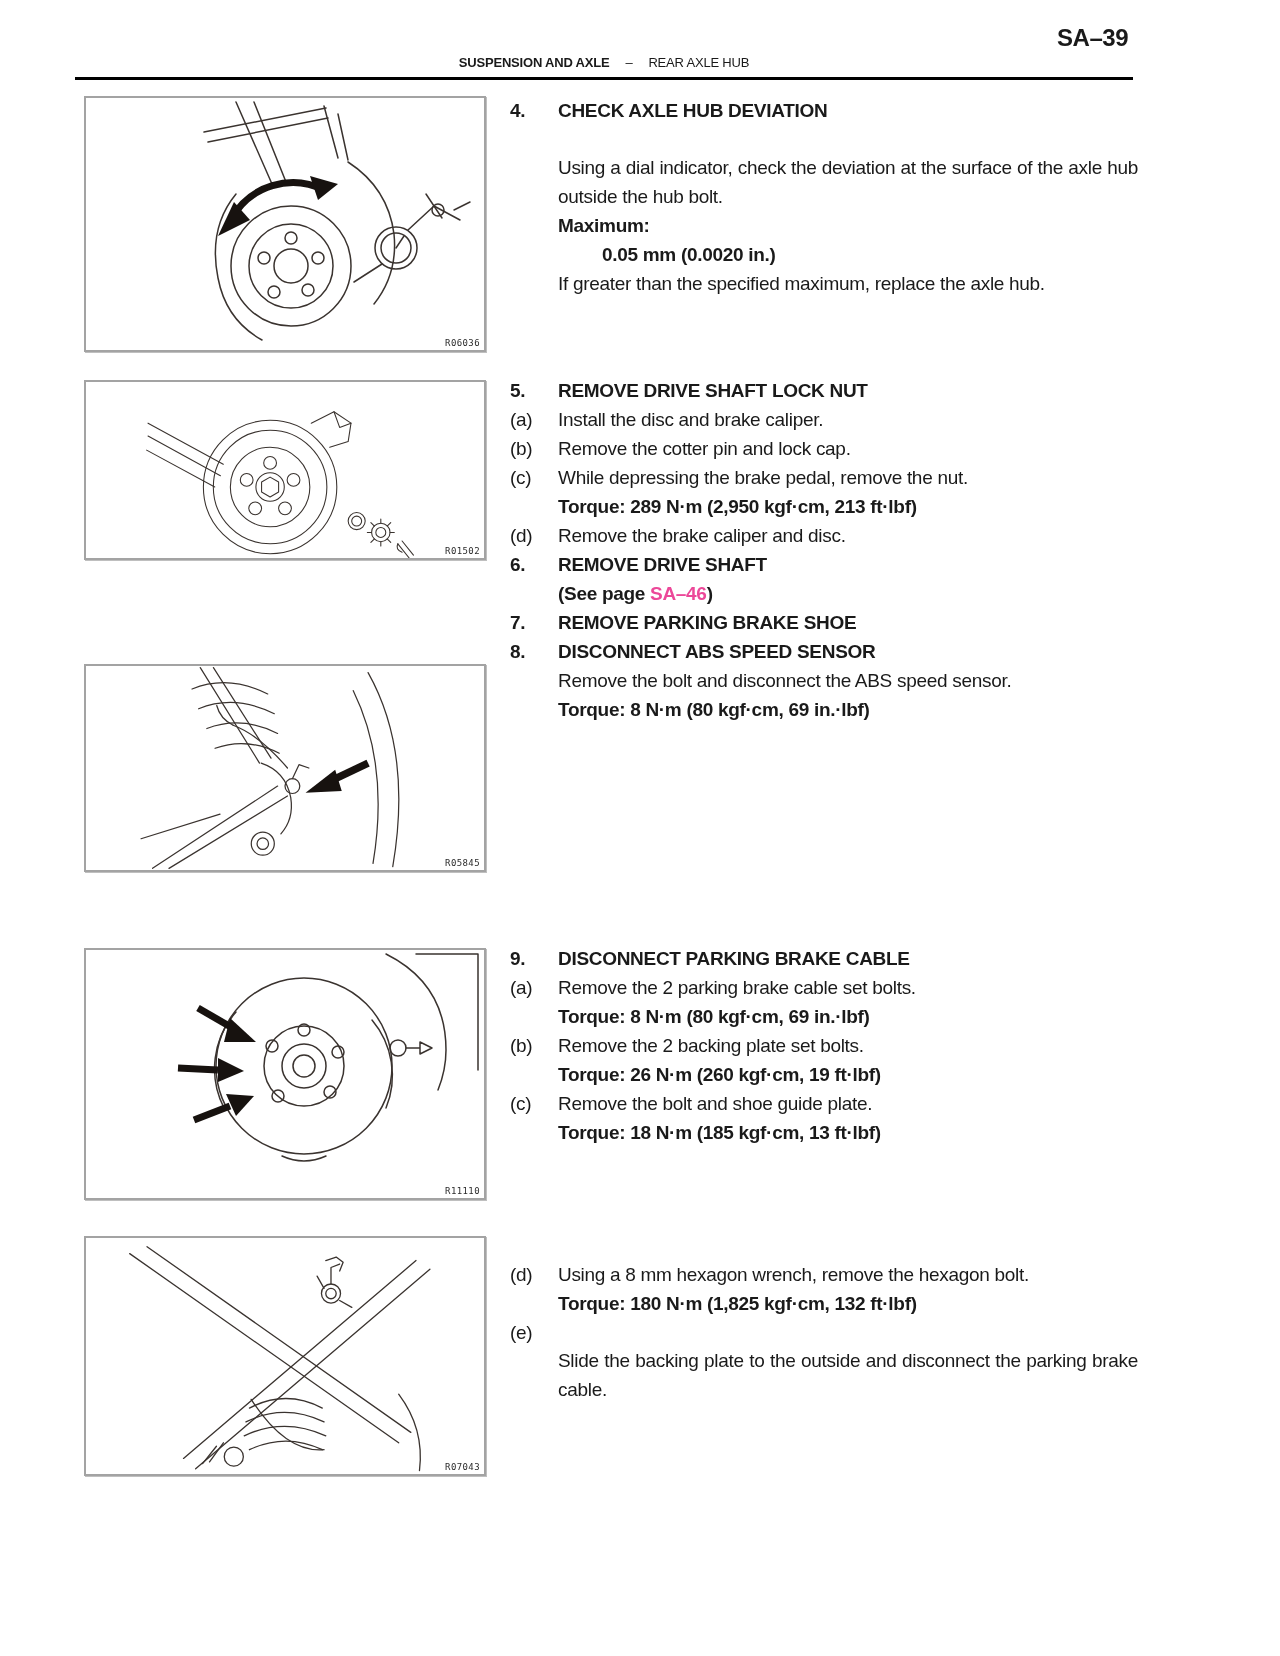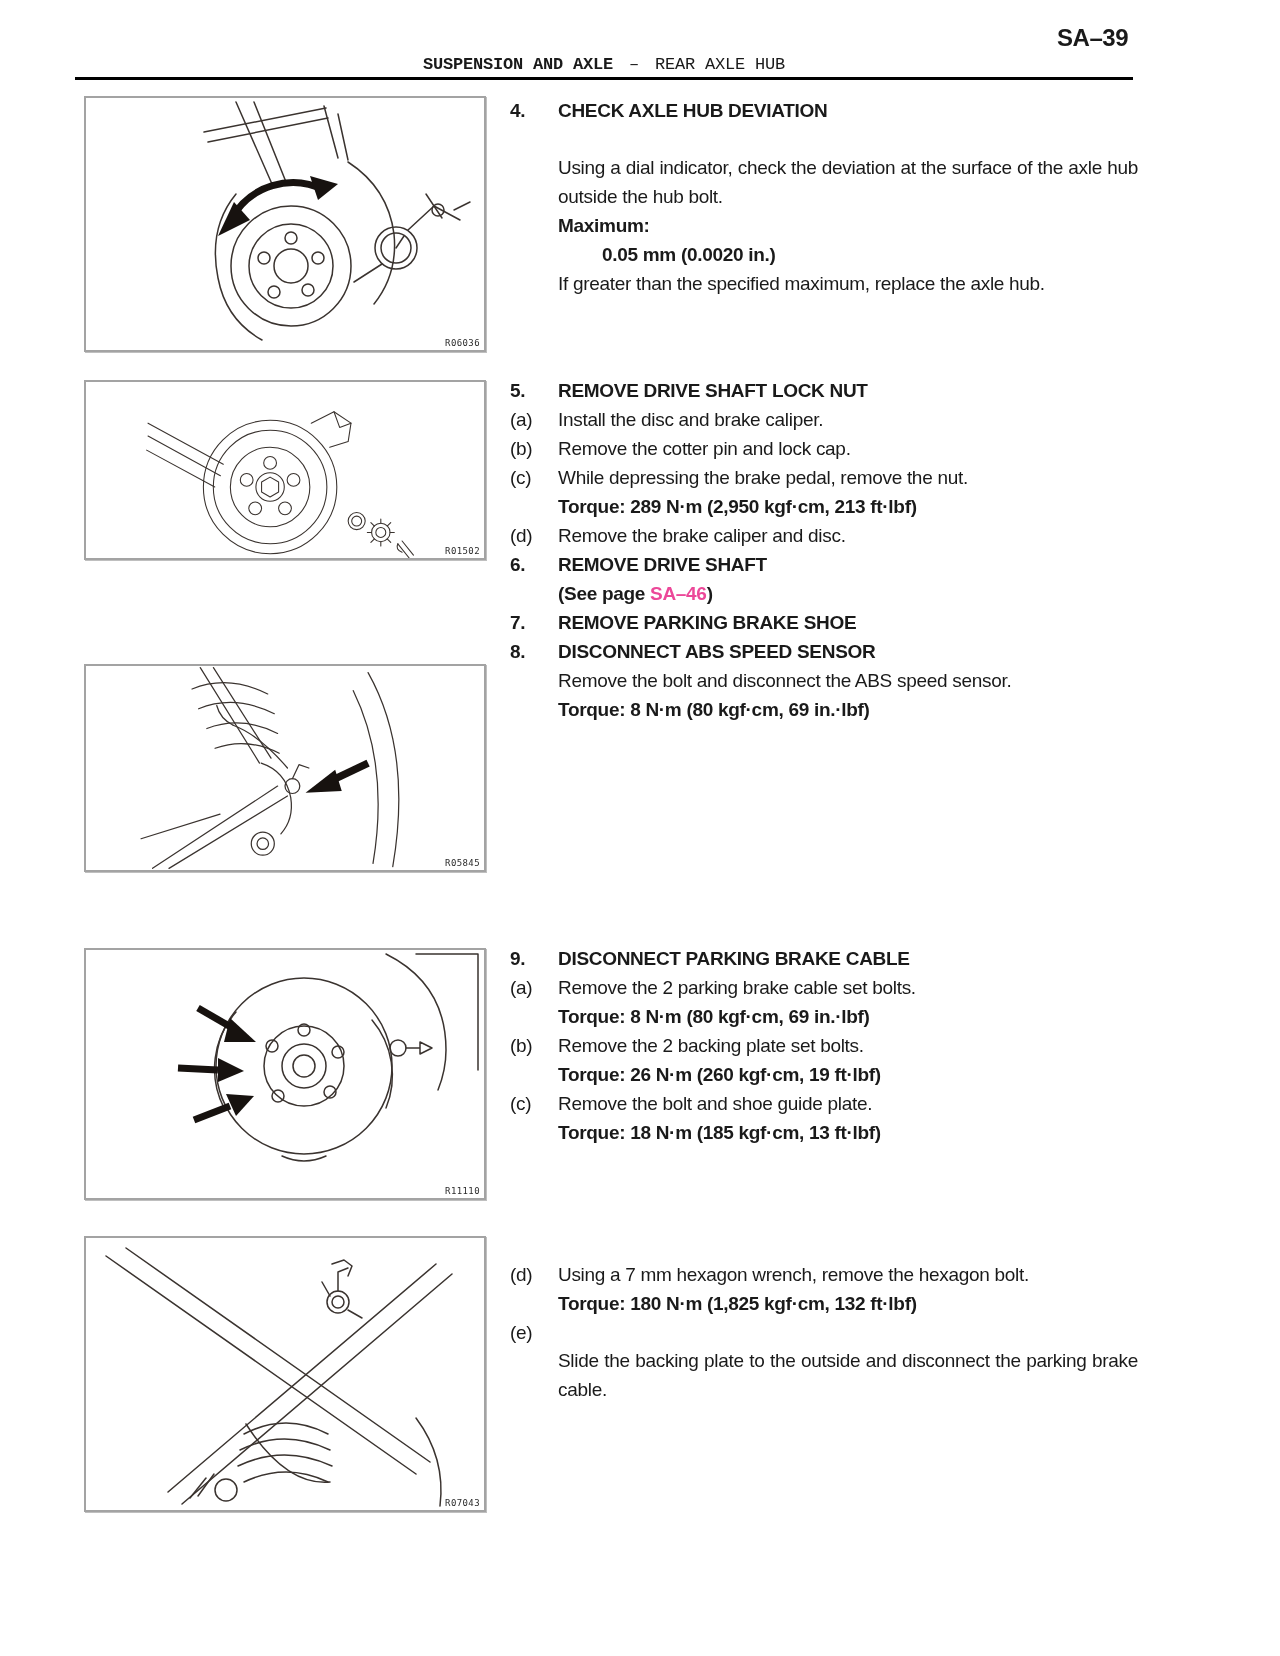--- a/index.html
+++ b/index.html
@@ -1,31 +1,31 @@
 <!DOCTYPE html>
 <html><head>
 <meta charset="utf-8">
 <style>
   html,body{margin:0;padding:0;background:#ffffff;}
   body{width:1280px;height:1656px;position:relative;font-family:"Liberation Sans",sans-serif;color:#1a1a1a;overflow:hidden;}
 
   .page-num{position:absolute;top:24px;right:152px;font-size:24px;font-weight:bold;letter-spacing:-0.5px;}
-  .header{position:absolute;top:55px;left:75px;width:1058px;text-align:center;font-size:17px;letter-spacing:-0.2px;white-space:nowrap;font-family:Liberation Mono, monospace;}
+  .header{position:absolute;top:55px;left:75px;width:1058px;text-align:center;font-size:13px;letter-spacing:-0.2px;white-space:nowrap;}
   .header .hb{font-weight:bold;}
   .header .sep{display:inline-block;margin:0 16px;}
   .rule{position:absolute;top:77px;left:75px;width:1058px;height:3px;background:#000;}
 
   .fig{position:absolute;left:84px;width:402px;border:2px solid #a3a3a3;background:#fff;box-sizing:border-box;box-shadow:1px 1px 0 rgba(0,0,0,0.25);}
   .fig svg{display:block;width:100%;height:100%;}
   .figcode{position:absolute;right:4px;bottom:2px;font-size:9px;color:#2b2b2b;letter-spacing:0.4px;font-family:"DejaVu Sans Mono",monospace;}
   #fig1{top:96px;height:256px;}
   #fig2{top:380px;height:180px;}
   #fig3{top:664px;height:208px;}
   #fig4{top:948px;height:252px;}
-  #fig5{top:1236px;height:276px;}
+  #fig5{top:1236px;height:240px;}
 
   .textcol{position:absolute;left:510px;width:628px;font-size:19px;line-height:29px;letter-spacing:-0.3px;}
   #block4{top:96px;}
   #block5{top:376px;}
   #block9{top:944px;}
   #blockde{top:1260px;}
 
   .line{display:flex;align-items:flex-start;}
   .lnum{width:48px;flex:none;}
   .ltxt{flex:1;min-width:0;}
@@ -276,21 +276,21 @@
     <div class="line">
       <span class="lnum">(c)</span>
       <span class="ltxt">Remove the bolt and shoe guide plate.</span>
     </div>
     <div class="cont b">Torque: 18 N·m (185 kgf·cm, 13 ft·lbf)</div>
   </div>
 
   <div class="textcol" id="blockde">
     <div class="line">
       <span class="lnum">(d)</span>
-      <span class="ltxt">Using a 7 mm hexagon wrench, remove the hexagon bolt.</span>
+      <span class="ltxt">Using a 8 mm hexagon wrench, remove the hexagon bolt.</span>
     </div>
     <div class="cont b">Torque: 180 N·m (1,825 kgf·cm, 132 ft·lbf)</div>
     <div class="line">
       <span class="lnum">(e)</span>
       <span class="ltxt just">Slide the backing plate to the outside and disconnect the parking brake cable.</span>
     </div>
   </div>
 
 </div>
 

